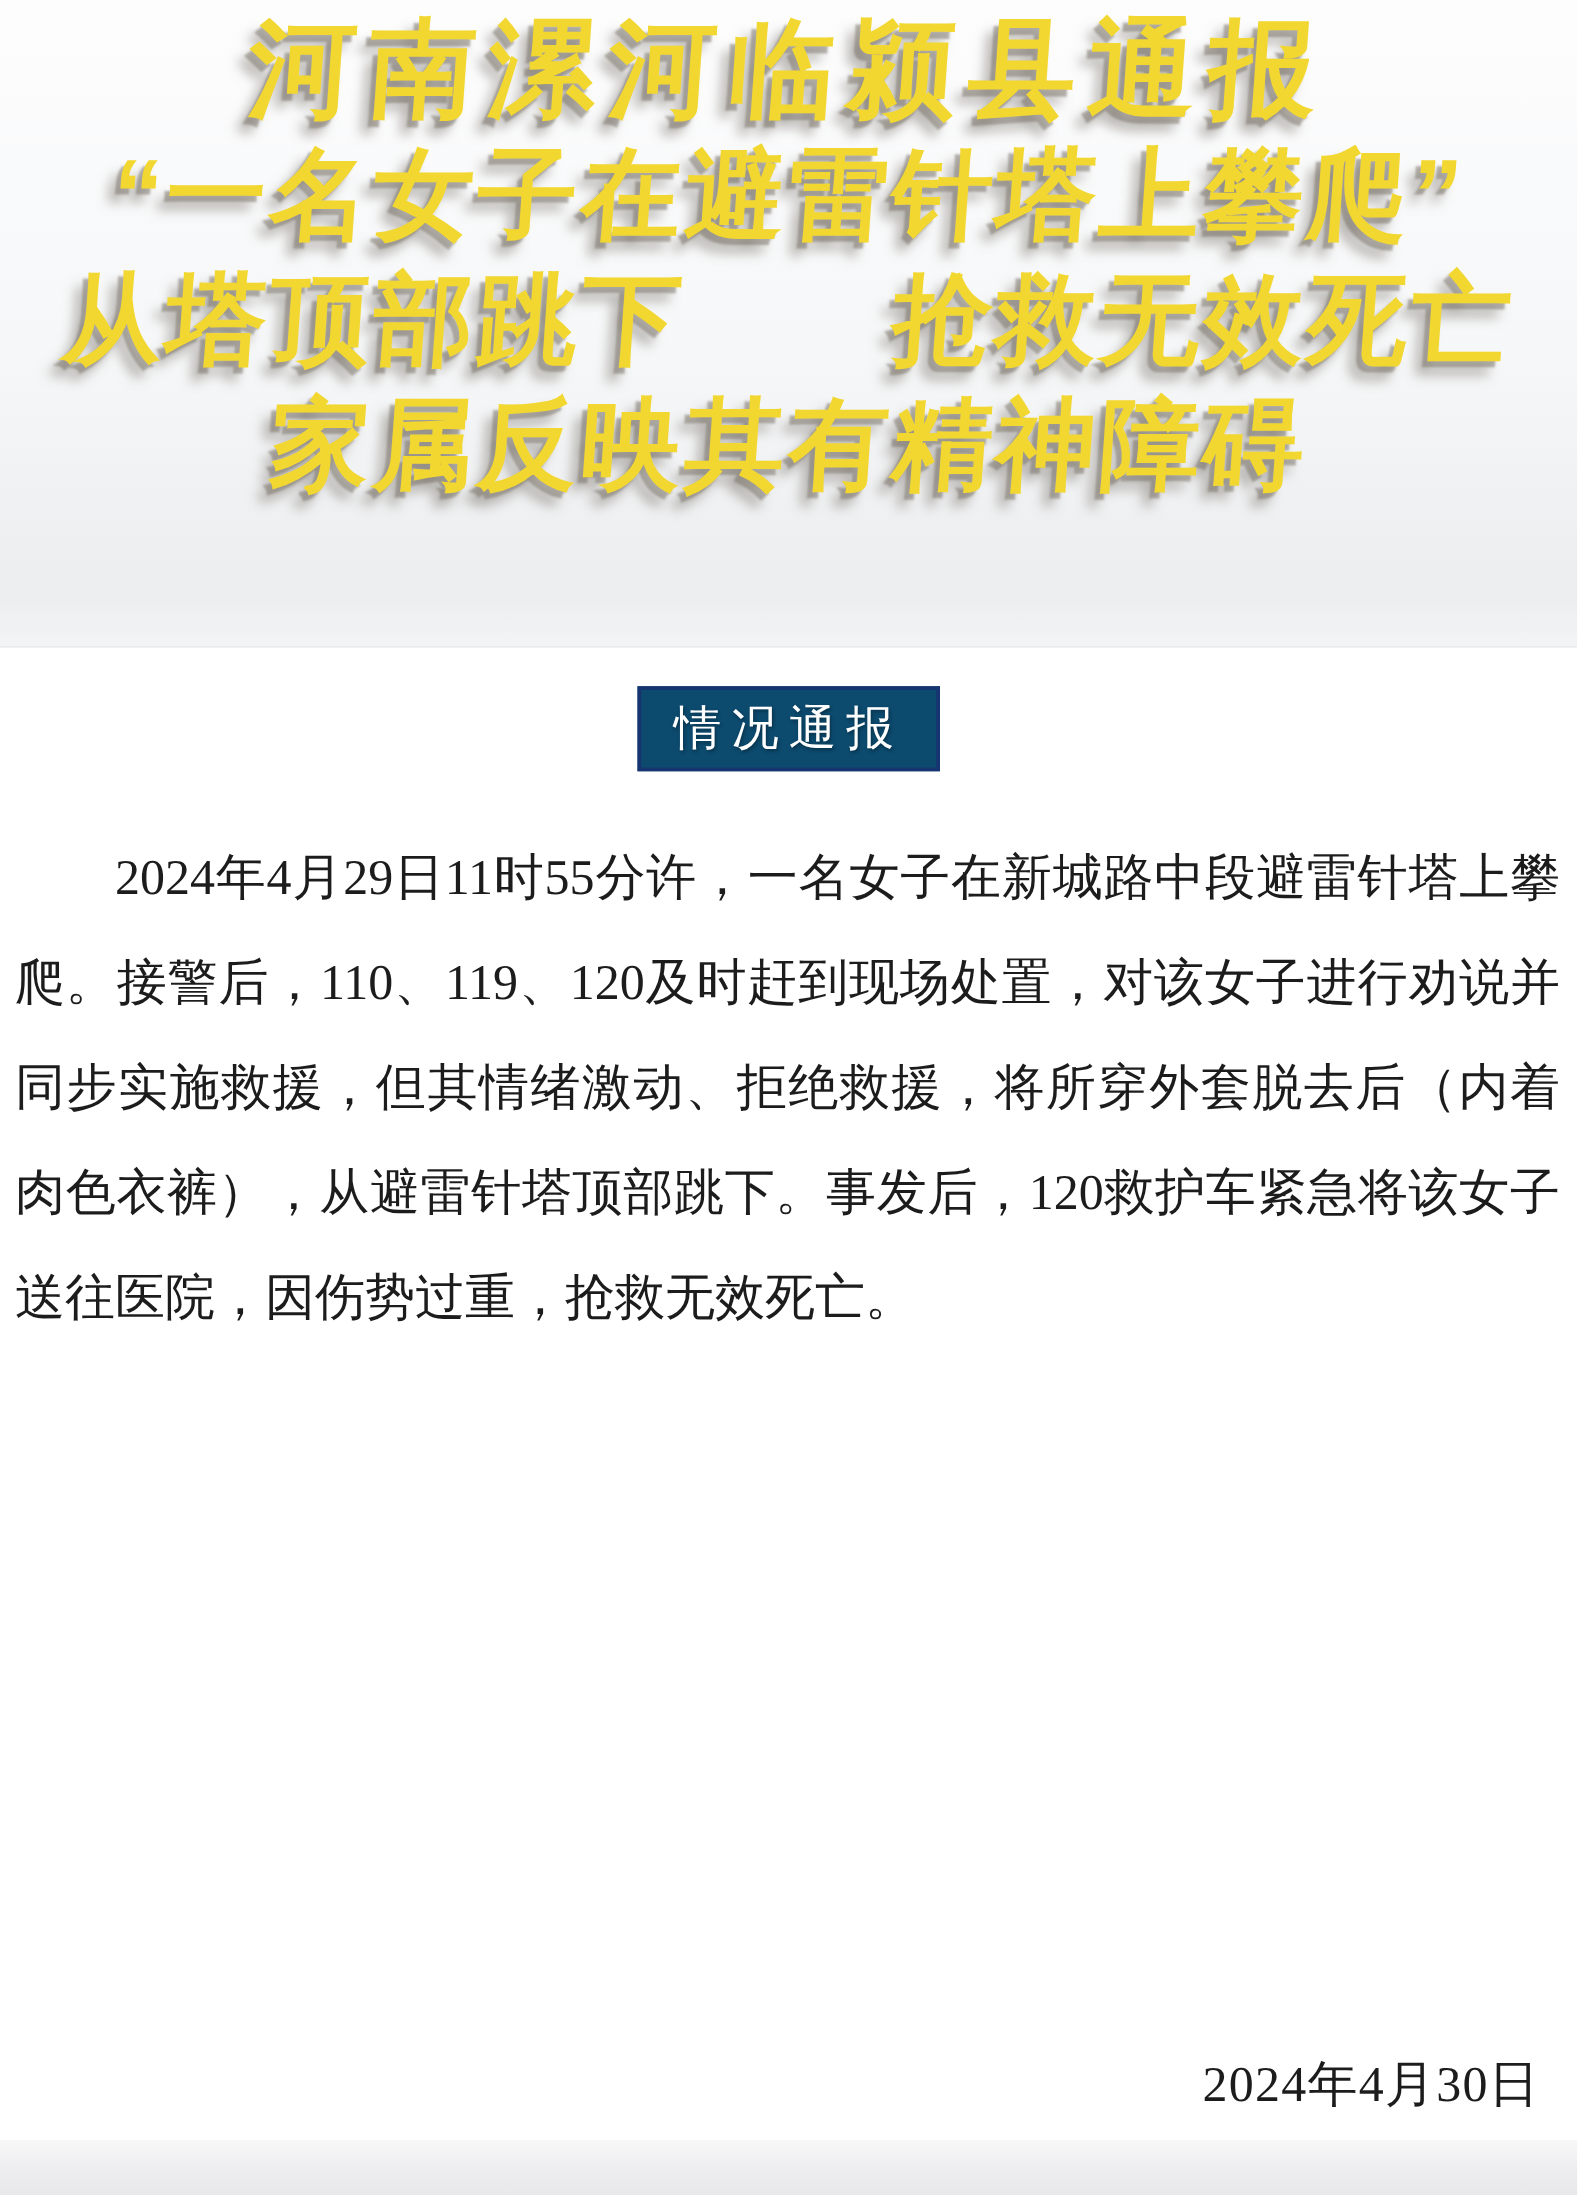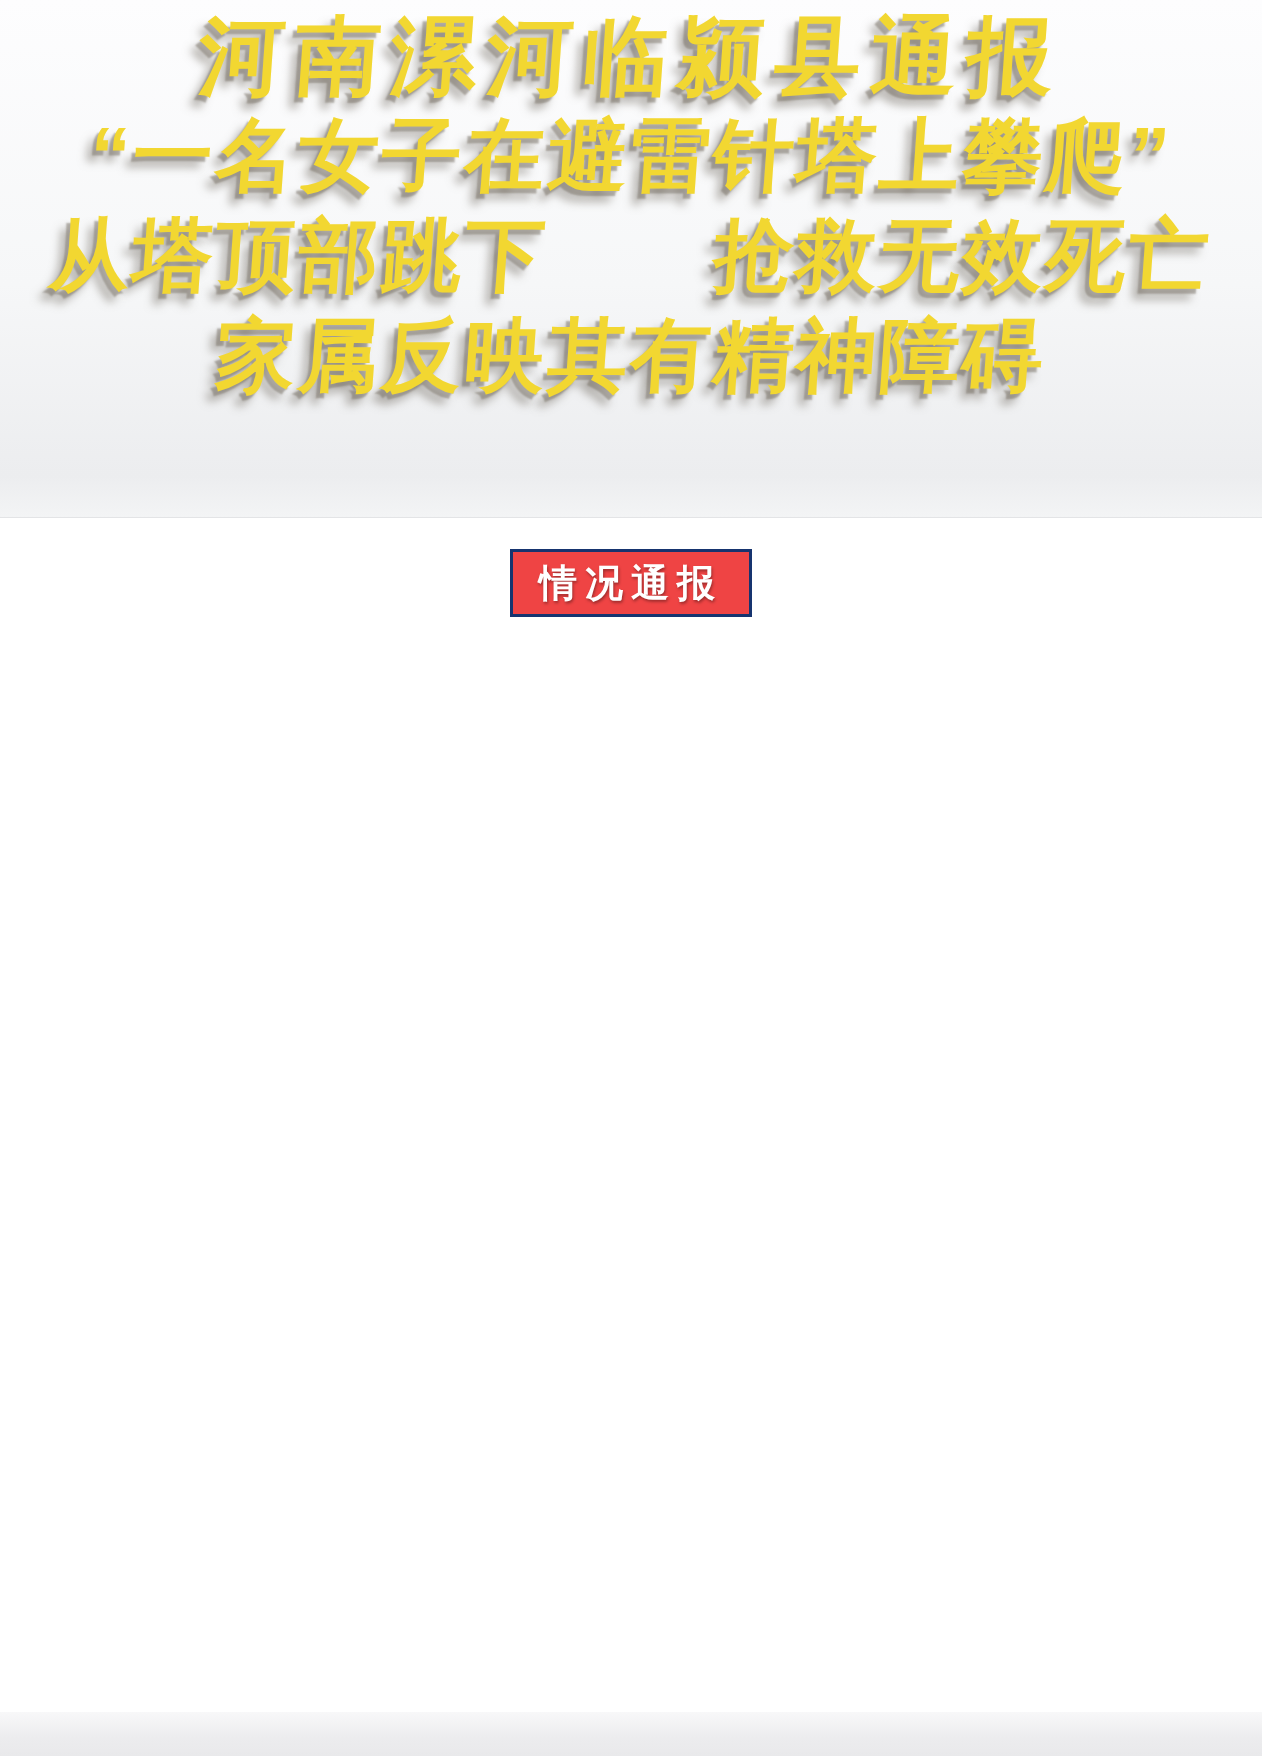--- a/index.html
+++ b/index.html
@@ -48,25 +48,25 @@
 
   
   .badge {
     position: absolute;
     top: 549px;
     left: 50%;
     transform: translateX(-50%);
     height: 62px;
     padding: 0 26px;
     line-height: 62px;
-    background: #ef4444;
+    background: #0c4a6e;
     border: 3px solid #16346f;
     color: #ffffff;
     font-family: "Liberation Serif", "DejaVu Serif", serif;
-    font-weight: 700;
+    font-weight: 400;
     font-size: 38px;
     letter-spacing: 8px;
     text-shadow: 1px 2px 3px rgba(0,0,0,0.35);
     white-space: nowrap;
   }
 
   
   .body-text {
     position: absolute;
     top: 660px;
@@ -125,18 +125,20 @@
   <div class="banner">
     <div class="t-line t-line-1">河南漯河临颍县通报</div>
     <div class="t-line">“一名女子在避雷针塔上攀爬”</div>
     <div class="t-line">从塔顶部跳下　　抢救无效死亡</div>
     <div class="t-line">家属反映其有精神障碍</div>
   </div>
 
   <div class="badge">情况通报</div>
 
   <div class="body-text">
+    <p>2024年4月29日11时55分许，一名女子在新城路中段避雷针塔上攀爬。接警后，110、119、120及时赶到现场处置，对该女子进行劝说并同步实施救援，但其情绪激动、拒绝救援，将所穿外套脱去后（内着肉色衣裤），从避雷针塔顶部跳下。事发后，120救护车紧急将该女子送往医院，因伤势过重，抢救无效死亡。</p>
   </div>
 
+  <div class="sig-date">2024年4月30日</div>
 
   <div class="footer-band"></div>
 
 </div>
 
 </body></html>

